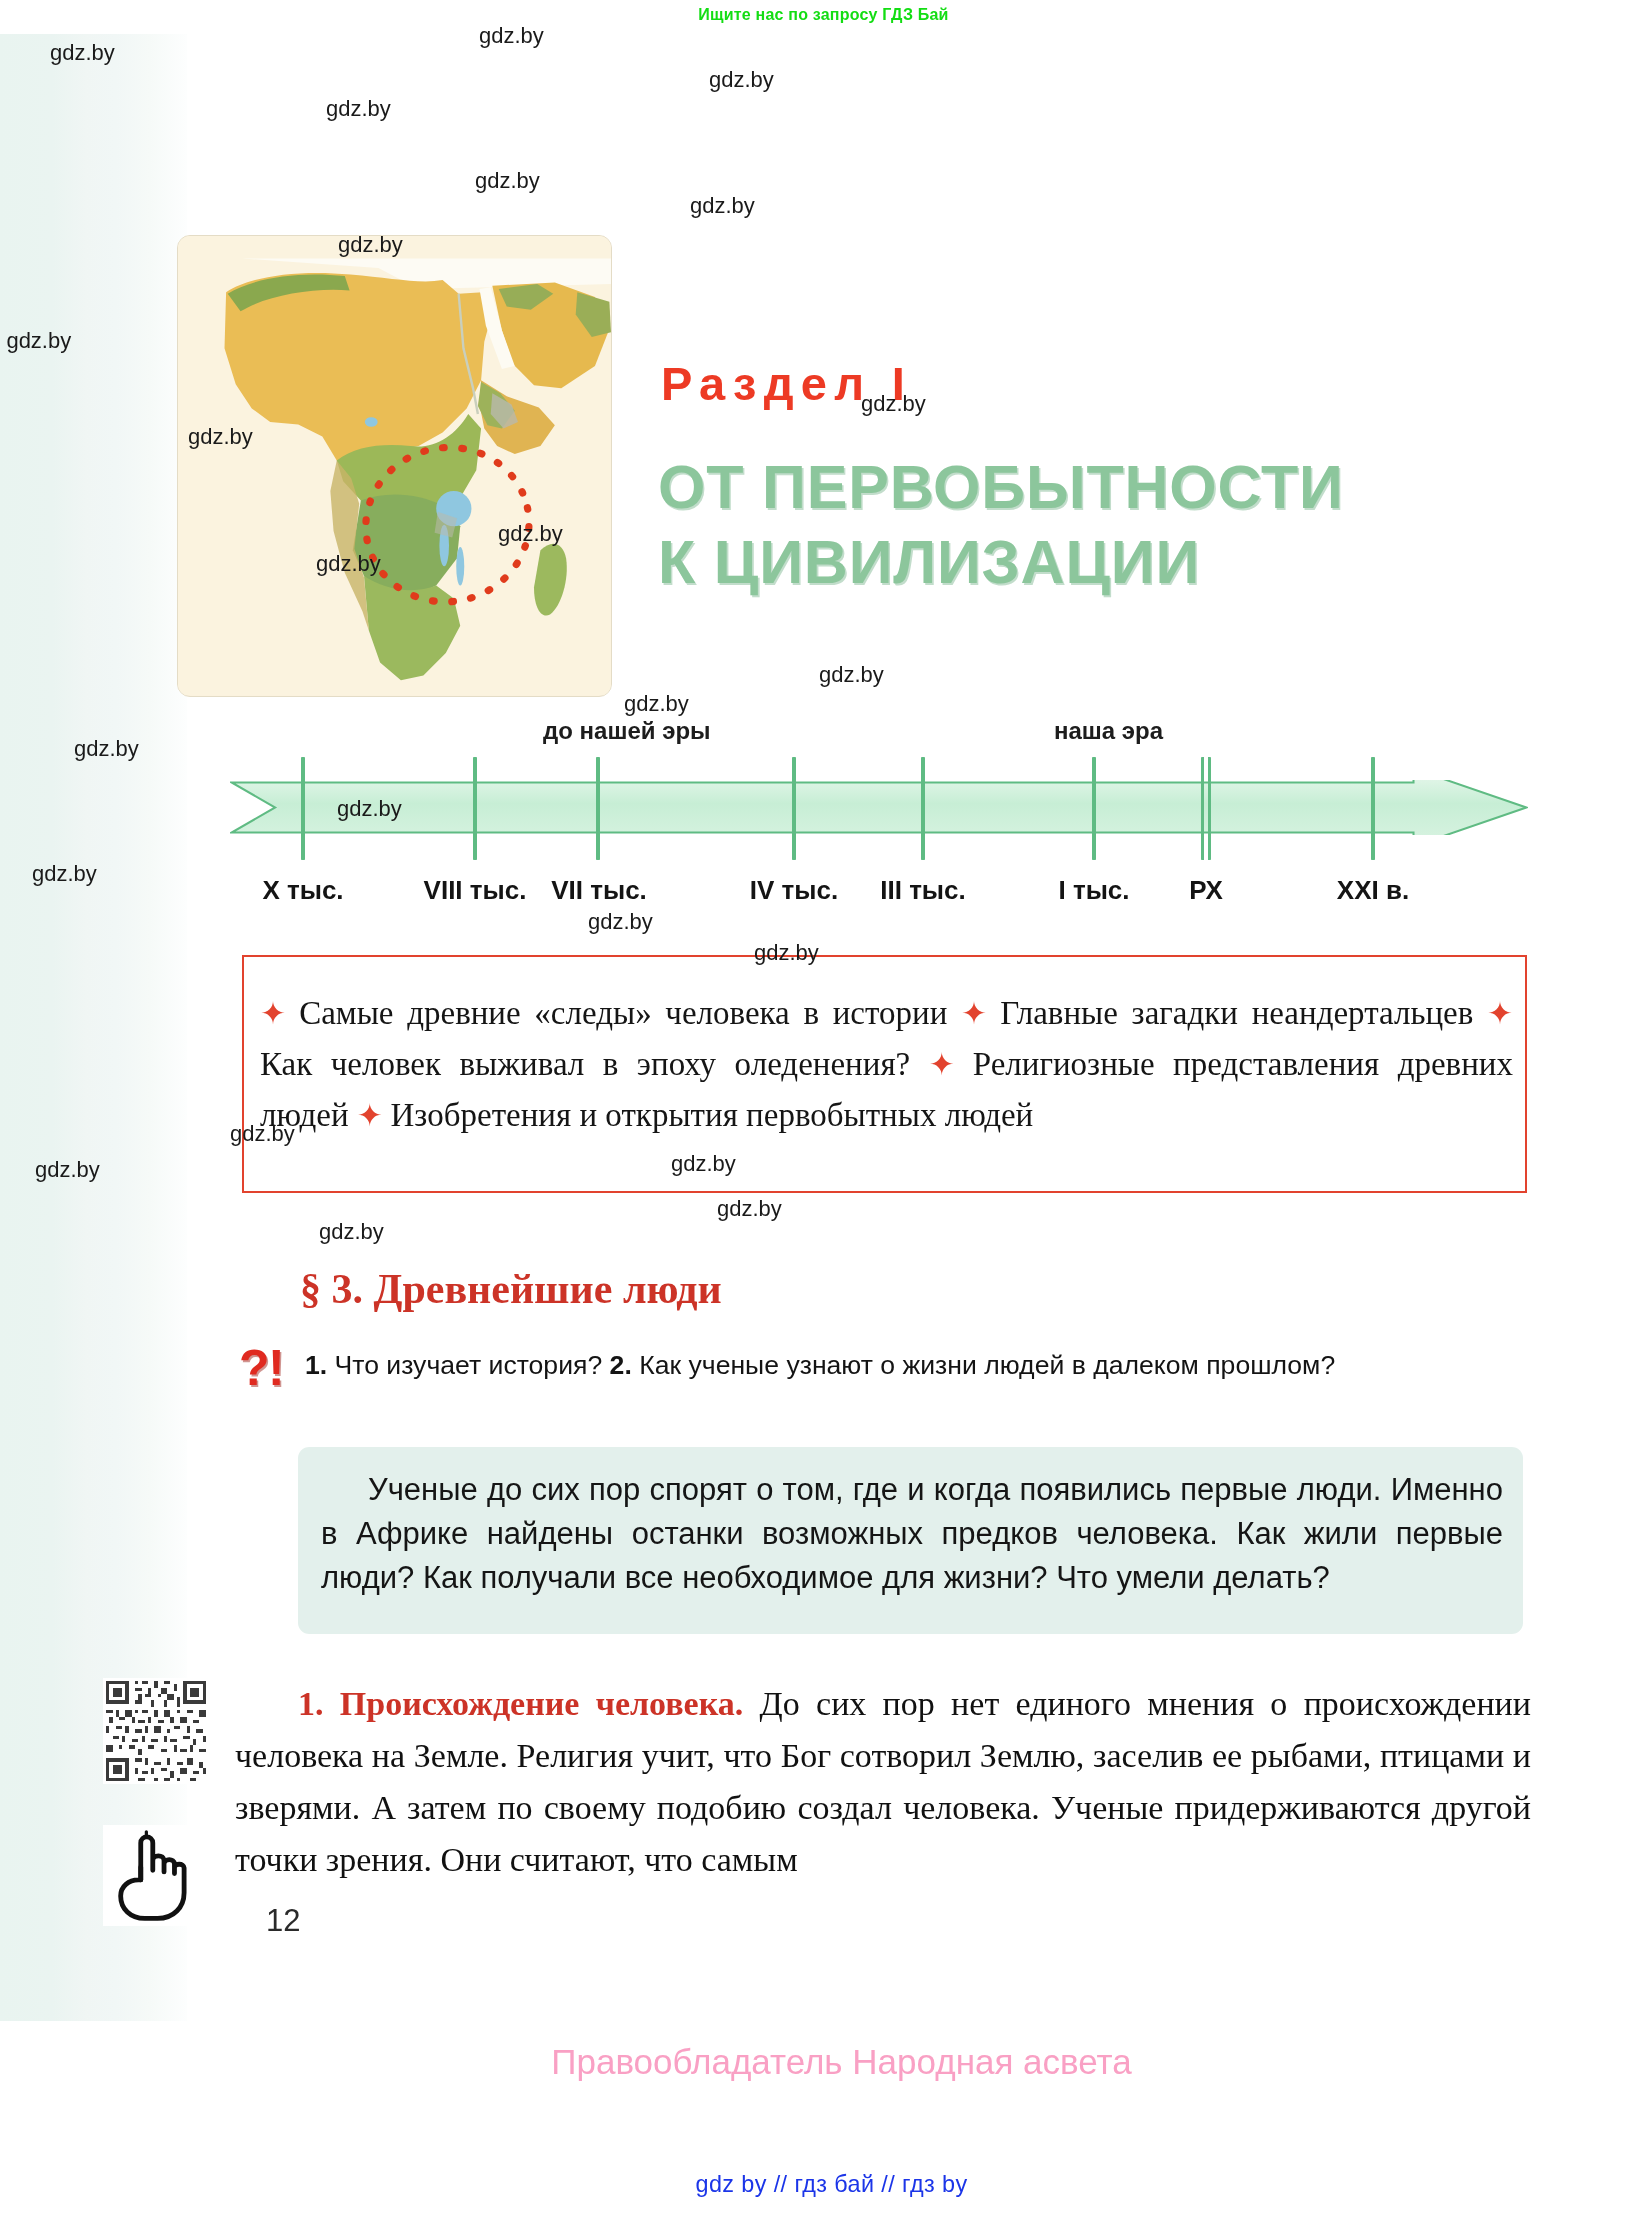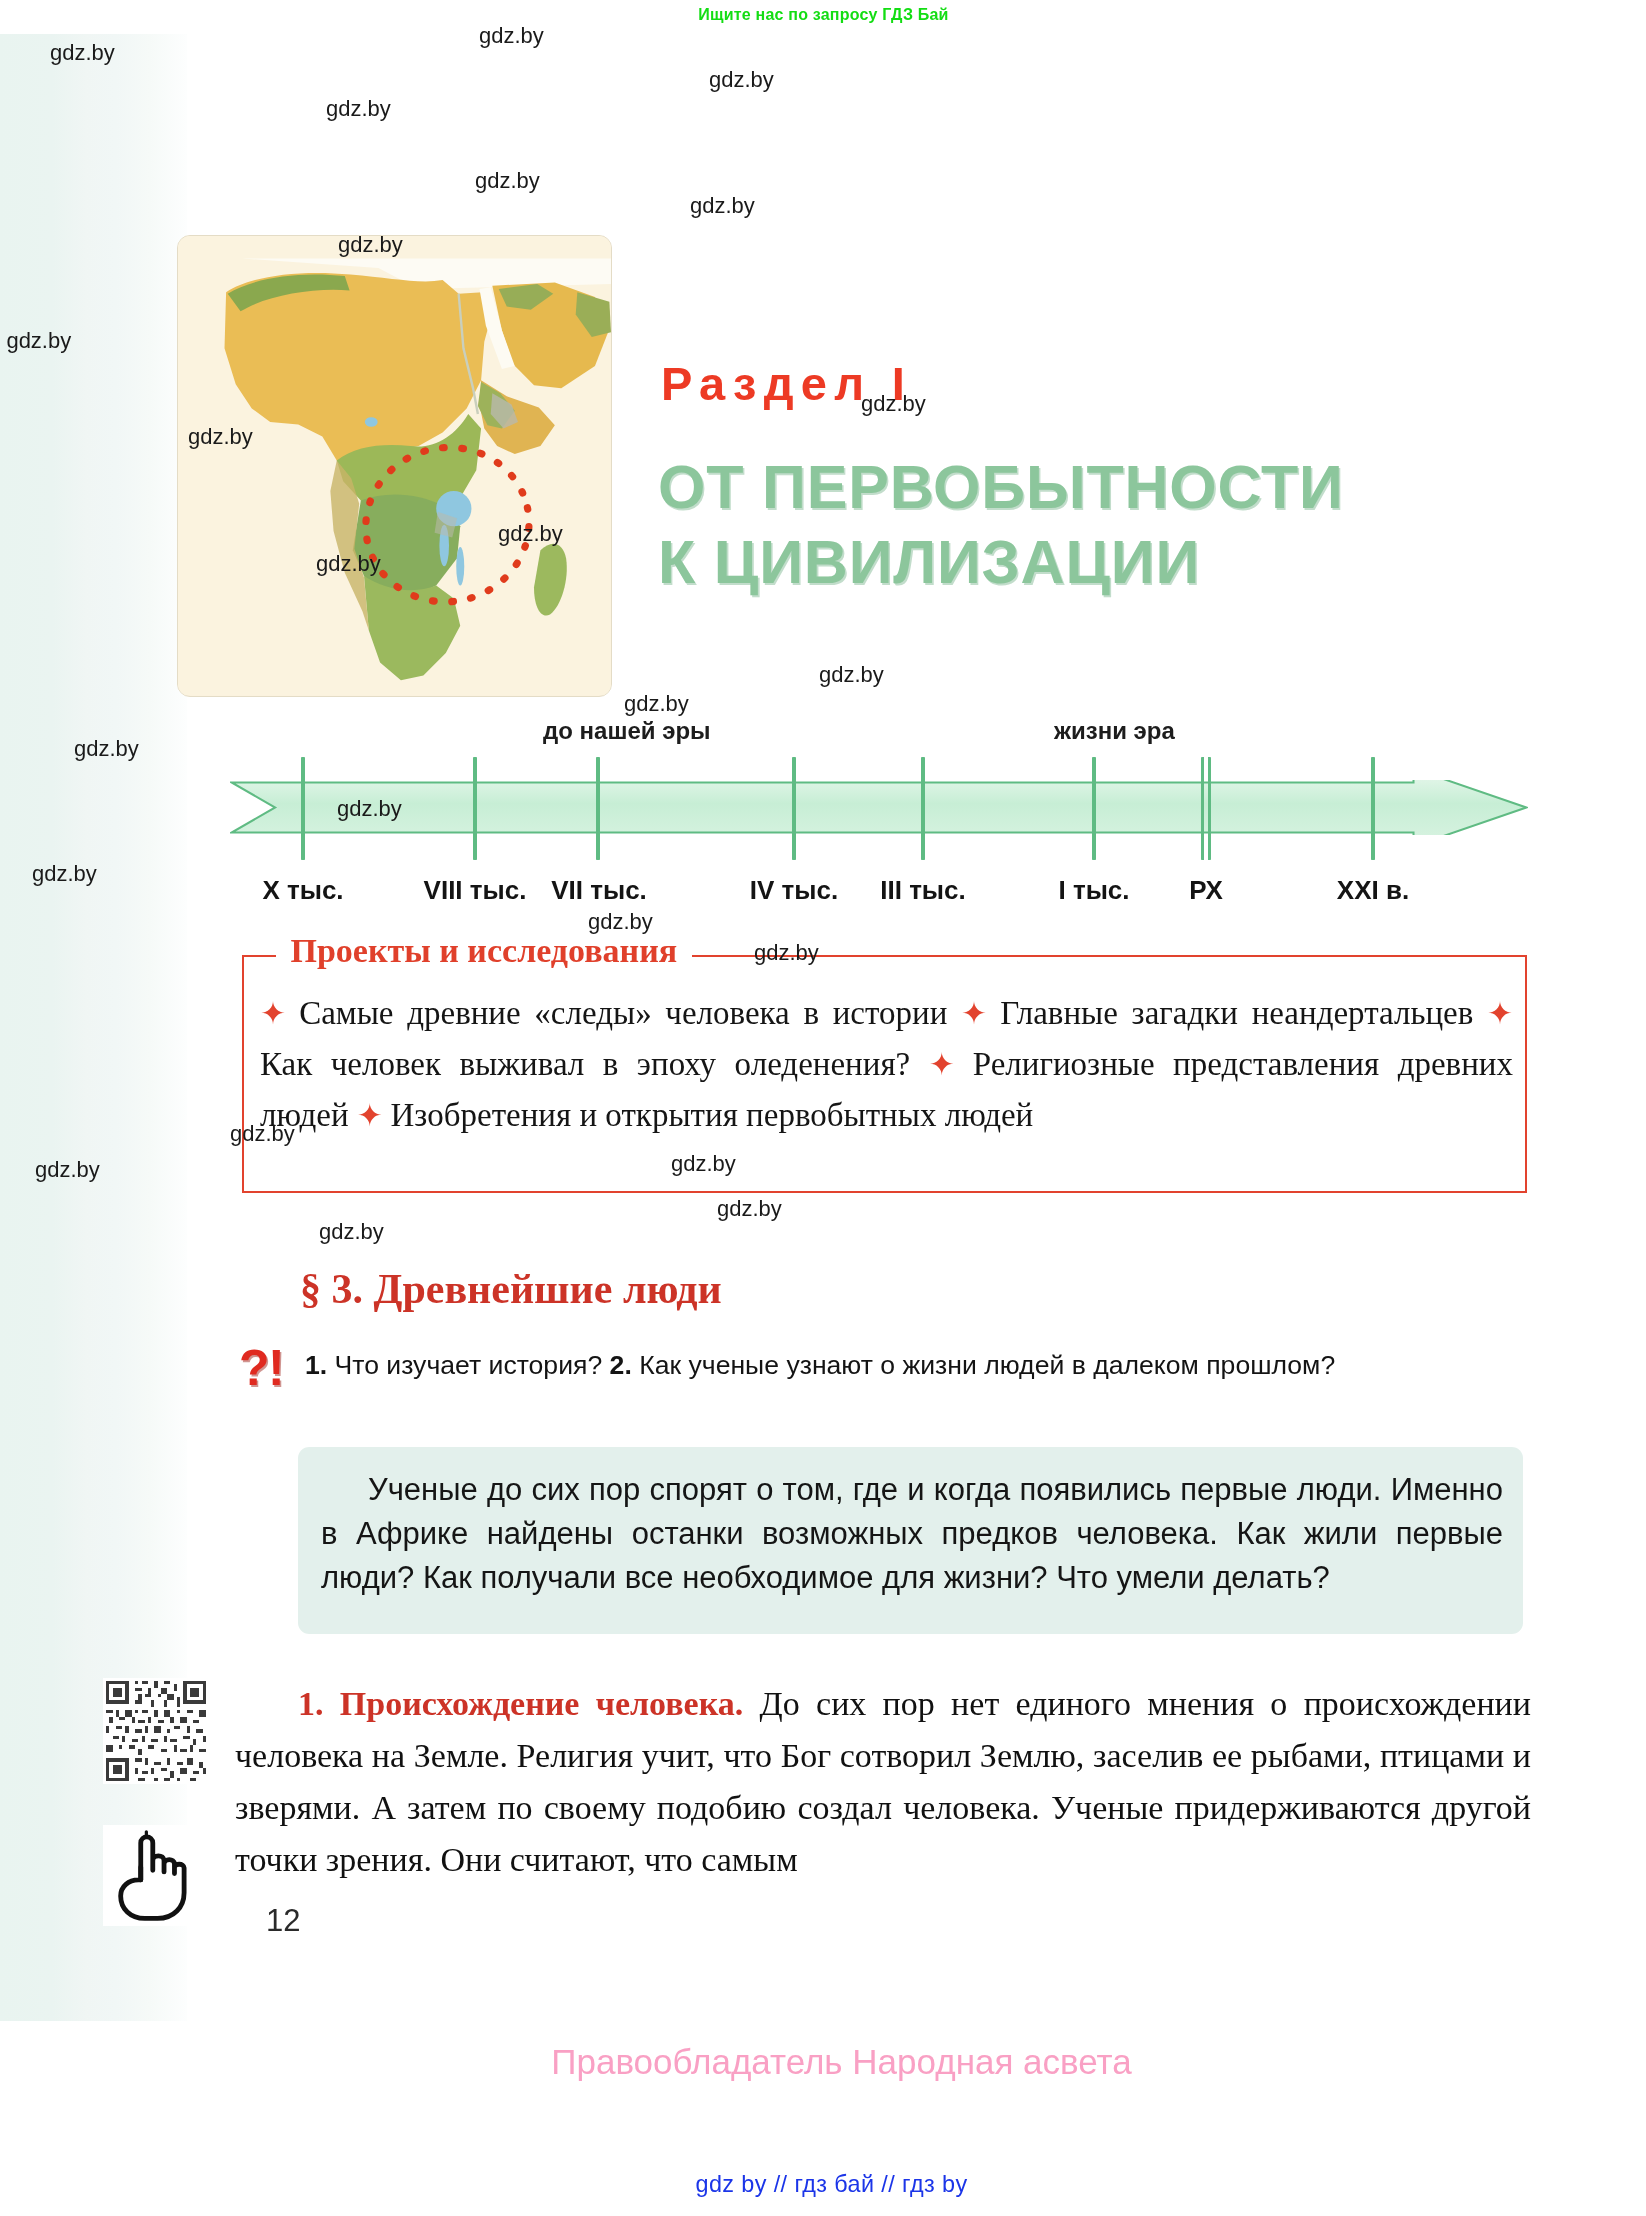--- a/index.html
+++ b/index.html
@@ -267,21 +267,21 @@
   </div>
 
   <div class="razdel">Раздел I</div>
   <div class="bigtitle">
     <div>ОТ ПЕРВОБЫТНОСТИ</div>
     <div>К ЦИВИЛИЗАЦИИ</div>
   </div>
 
   <div class="timeline">
     <div class="tl-era" id="era-left" style="left:313px; top:0;">до нашей эры</div>
-    <div class="tl-era" id="era-right" style="left:824px; top:0;">жизни эра</div>
+    <div class="tl-era" id="era-right" style="left:824px; top:0;">наша эра</div>
 
     <svg class="tl-arrow" viewBox="0 0 1610 68" preserveAspectRatio="none">
       <defs>
         <linearGradient id="tlg" x1="0" y1="0" x2="0" y2="1">
           <stop offset="0%" stop-color="#eaf8ee"></stop>
           <stop offset="45%" stop-color="#c7eed5"></stop>
           <stop offset="100%" stop-color="#d9f3e2"></stop>
         </linearGradient>
       </defs>
       <path d="M2,2 L1488,2 L1488,-6 L1488,2 L1488,2 L1488,2
@@ -313,21 +313,20 @@
         <div class="tl-label" style="left: 369px;">VII тыс.</div>
         <div class="tl-label" style="left: 564px;">IV тыс.</div>
         <div class="tl-label" style="left: 693px;">III тыс.</div>
         <div class="tl-label" style="left: 864px;">I тыс.</div>
         <div class="tl-label" style="left: 976px;">РХ</div>
         <div class="tl-label" style="left: 1143px;">XXI в.</div>
       </div>
   </div>
 
   <div class="projbox"></div>
-  <div class="projbox-title">Проекты и исследования</div>
   <div class="proj-text" id="proj-text"><span class="dia">✦ </span><span>Самые древние «следы» человека в истории </span><span class="dia">✦ </span><span>Главные загадки неандертальцев </span><span class="dia">✦ </span><span>Как человек выживал в эпоху оледенения? </span><span class="dia">✦ </span><span>Религиозные представления древних людей </span><span class="dia">✦ </span><span>Изобретения и открытия первобытных людей </span></div>
 
   <div class="sec-head">§ 3. Древнейшие люди</div>
 
   <div class="qicon">?!</div>
   <div class="qtext">
     <b>1.</b>
     <span>Что изучает история?</span>
     <b>2.</b>
     <span>Как ученые узнают о жизни людей в далеком прошлом?</span>

